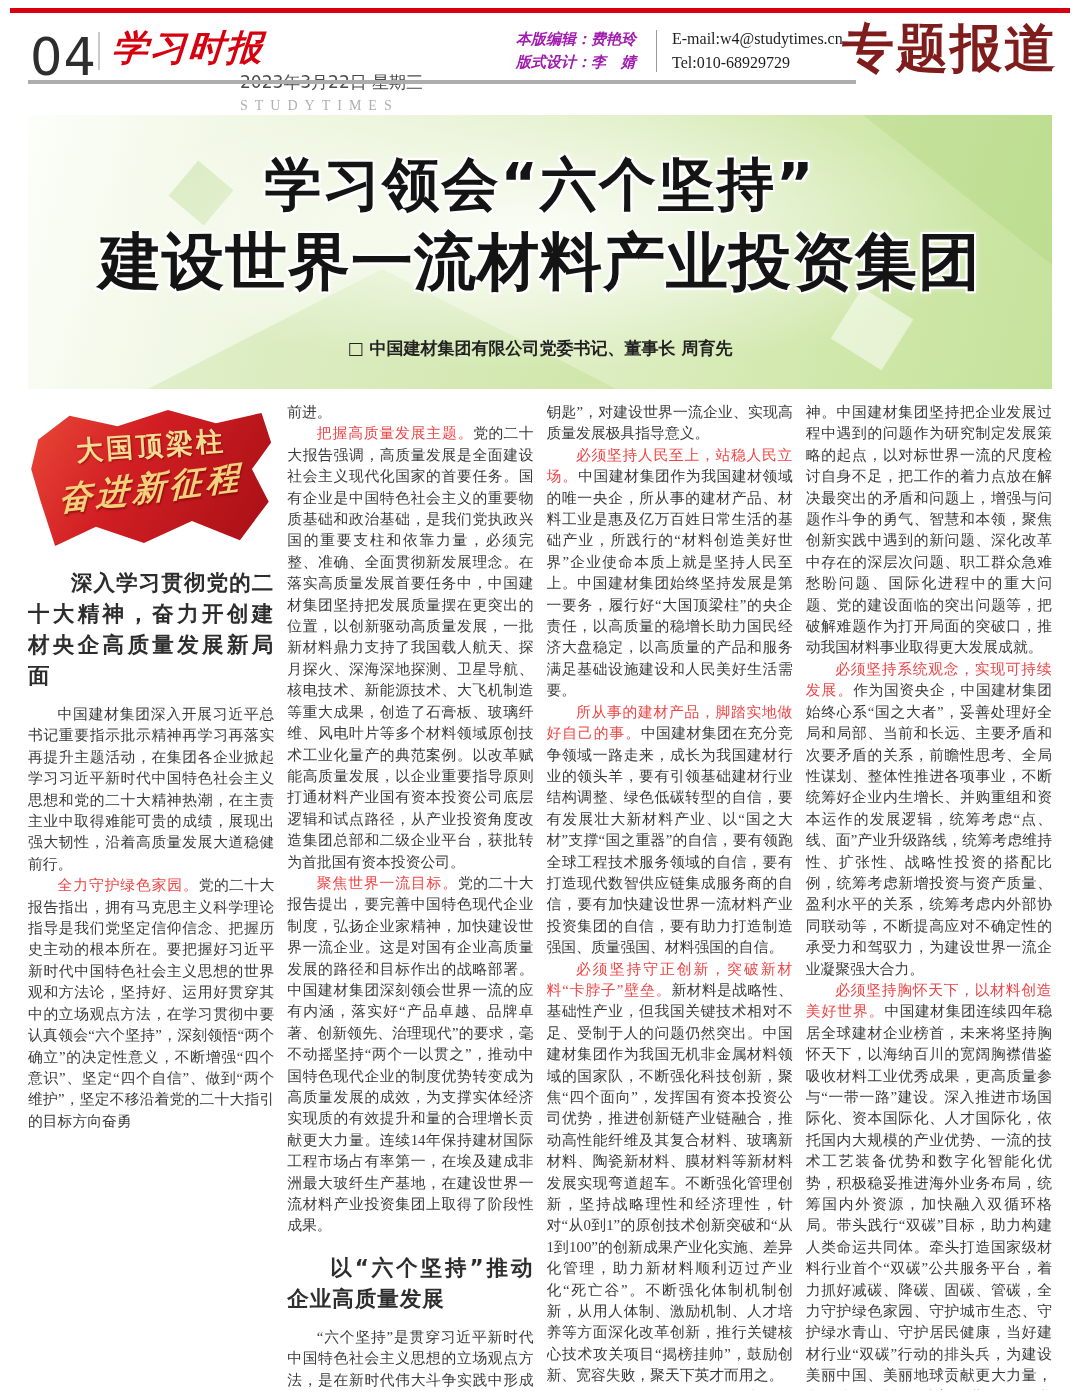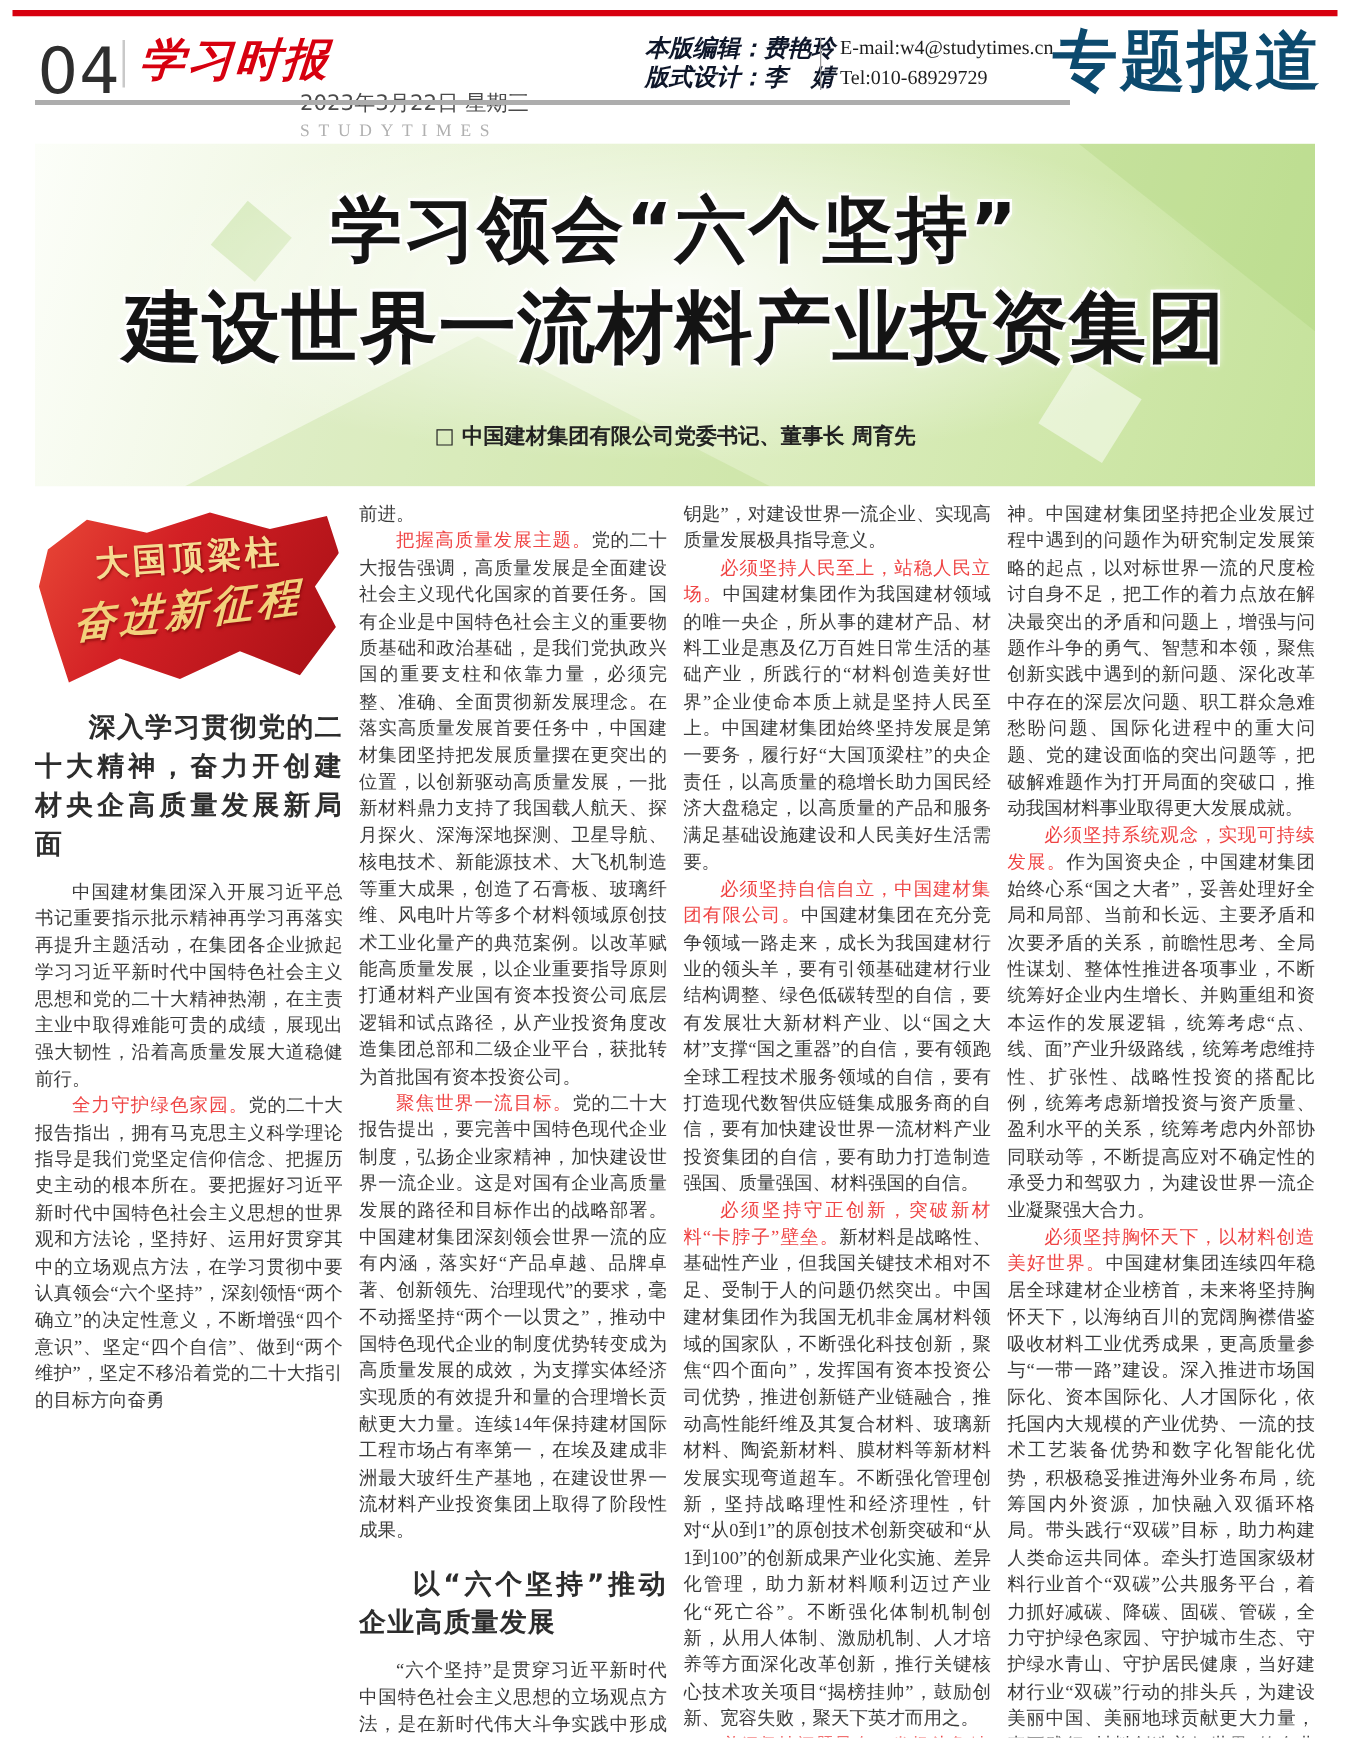--- a/index.html
+++ b/index.html
@@ -17,27 +17,27 @@
   }
   .mast-divider { position:absolute; left:70px; top:10px; width:2px; height:38px; background:#c9c9c9; }
   .masthead-cn {
     position:absolute; left:84px; top:2px; font-size:36px; font-weight:900; color:#d7000f;
     font-family:"DejaVu Serif",serif; font-style:italic; transform:skewX(-4deg); letter-spacing:2px;
   }
   .mast-right { position:absolute; left:212px; top:5px; }
   .mast-date { font-size:17px; color:#4a4a4a; font-family:"DejaVu Sans",sans-serif;margin-top:44px; }
   .mast-en { font-size:14px; color:#b0b0b0; letter-spacing:7px; margin-top:4px; font-family:"Liberation Serif",serif; }
   .editor-block { position:absolute; left:488px; top:6px; line-height:23px; }
-  .editor-block div { font-size:19px; color:#0f172a; font-weight:700; font-style:italic; }
+  .editor-block div { font-size:15px; color:#a21caf; font-weight:700; font-style:italic; }
   .header-vsep { position:absolute; left:628px; top:8px; width:1px; height:42px; background:#9a9a9a; }
   .contact-block { position:absolute; left:644px; top:5px; line-height:24px; }
   .contact-block div { font-size:16px; color:#1d1d1d; font-family:Liberation Serif, serif; }
   .header-rule { position:absolute; left:0; top:58px; width:828px; height:4px; background:#adadad; }
   .section-title {
-    position:absolute; right:0; top:-8px; font-size:52px; font-weight:800; color:#0c4a6e;
+    position:absolute; right:0; top:-8px; font-size:52px; font-weight:800; color:#7f1d1d;
     font-family:"DejaVu Sans",sans-serif; letter-spacing:2px;
   }
   
   .banner {
     position:absolute; left:28px; right:28px; top:115px; height:274px; overflow:hidden;
     background:linear-gradient(105deg,#fcfef9 0%,#f0f7e3 22%,#e0efc6 52%,#cfe7a9 82%,#c5e29b 100%);
   }
   .poly { position:absolute; }
   .poly.p1 { right:0; top:0; width:420px; height:200px; background:rgba(150,200,90,.20);
              clip-path:polygon(55% 0,100% 0,100% 75%); }
@@ -130,21 +130,21 @@
   <div class="col">
       <p class="para noindent">前进。</p>
       <p class="para"><b class="lead">把握高质量发展主题。</b>党的二十大报告强调，高质量发展是全面建设社会主义现代化国家的首要任务。国有企业是中国特色社会主义的重要物质基础和政治基础，是我们党执政兴国的重要支柱和依靠力量，必须完整、准确、全面贯彻新发展理念。在落实高质量发展首要任务中，中国建材集团坚持把发展质量摆在更突出的位置，以创新驱动高质量发展，一批新材料鼎力支持了我国载人航天、探月探火、深海深地探测、卫星导航、核电技术、新能源技术、大飞机制造等重大成果，创造了石膏板、玻璃纤维、风电叶片等多个材料领域原创技术工业化量产的典范案例。以改革赋能高质量发展，以企业重要指导原则打通材料产业国有资本投资公司底层逻辑和试点路径，从产业投资角度改造集团总部和二级企业平台，获批转为首批国有资本投资公司。</p>
       <p class="para"><b class="lead">聚焦世界一流目标。</b>党的二十大报告提出，要完善中国特色现代企业制度，弘扬企业家精神，加快建设世界一流企业。这是对国有企业高质量发展的路径和目标作出的战略部署。中国建材集团深刻领会世界一流的应有内涵，落实好“产品卓越、品牌卓著、创新领先、治理现代”的要求，毫不动摇坚持“两个一以贯之”，推动中国特色现代企业的制度优势转变成为高质量发展的成效，为支撑实体经济实现质的有效提升和量的合理增长贡献更大力量。连续14年保持建材国际工程市场占有率第一，在埃及建成非洲最大玻纤生产基地，在建设世界一流材料产业投资集团上取得了阶段性成果。</p>
       <h3 class="col-heading">以“六个坚持”推动企业高质量发展</h3>
       <p class="para">“六个坚持”是贯穿习近平新时代中国特色社会主义思想的立场观点方法，是在新时代伟大斗争实践中形成的想问题办事情的科学方法论，也是学习贯彻党的二十大精神的一把“金</p>
     </div>
   <div class="col">
       <p class="para noindent">钥匙”，对建设世界一流企业、实现高质量发展极具指导意义。</p>
       <p class="para"><b class="lead">必须坚持人民至上，站稳人民立场。</b>中国建材集团作为我国建材领域的唯一央企，所从事的建材产品、材料工业是惠及亿万百姓日常生活的基础产业，所践行的“材料创造美好世界”企业使命本质上就是坚持人民至上。中国建材集团始终坚持发展是第一要务，履行好“大国顶梁柱”的央企责任，以高质量的稳增长助力国民经济大盘稳定，以高质量的产品和服务满足基础设施建设和人民美好生活需要。</p>
-      <p class="para"><b class="lead">必须坚持自信自立，中国建材集团有限公司。</b>中国建材集团在充分竞争领域一路走来，成长为我国建材行业的领头羊，要有引领基础建材行业结构调整、绿色低碳转型的自信，要有发展壮大新材料产业、以“国之大材”支撑“国之重器”的自信，要有领跑全球工程技术服务领域的自信，要有打造现代数智供应链集成服务商的自信，要有加快建设世界一流材料产业投资集团的自信，要有助力打造制造强国、质量强国、材料强国的自信。</p>
+      <p class="para"><b class="lead">所从事的建材产品，脚踏实地做好自己的事。</b>中国建材集团在充分竞争领域一路走来，成长为我国建材行业的领头羊，要有引领基础建材行业结构调整、绿色低碳转型的自信，要有发展壮大新材料产业、以“国之大材”支撑“国之重器”的自信，要有领跑全球工程技术服务领域的自信，要有打造现代数智供应链集成服务商的自信，要有加快建设世界一流材料产业投资集团的自信，要有助力打造制造强国、质量强国、材料强国的自信。</p>
       <p class="para"><b class="lead">必须坚持守正创新，突破新材料“卡脖子”壁垒。</b>新材料是战略性、基础性产业，但我国关键技术相对不足、受制于人的问题仍然突出。中国建材集团作为我国无机非金属材料领域的国家队，不断强化科技创新，聚焦“四个面向”，发挥国有资本投资公司优势，推进创新链产业链融合，推动高性能纤维及其复合材料、玻璃新材料、陶瓷新材料、膜材料等新材料发展实现弯道超车。不断强化管理创新，坚持战略理性和经济理性，针对“从0到1”的原创技术创新突破和“从1到100”的创新成果产业化实施、差异化管理，助力新材料顺利迈过产业化“死亡谷”。不断强化体制机制创新，从用人体制、激励机制、人才培养等方面深化改革创新，推行关键核心技术攻关项目“揭榜挂帅”，鼓励创新、宽容失败，聚天下英才而用之。</p>
       <p class="para"><b class="lead">必须坚持问题导向，发扬斗争精</b></p>
     </div>
   <div class="col">
       <p class="para noindent">神。中国建材集团坚持把企业发展过程中遇到的问题作为研究制定发展策略的起点，以对标世界一流的尺度检讨自身不足，把工作的着力点放在解决最突出的矛盾和问题上，增强与问题作斗争的勇气、智慧和本领，聚焦创新实践中遇到的新问题、深化改革中存在的深层次问题、职工群众急难愁盼问题、国际化进程中的重大问题、党的建设面临的突出问题等，把破解难题作为打开局面的突破口，推动我国材料事业取得更大发展成就。</p>
       <p class="para"><b class="lead">必须坚持系统观念，实现可持续发展。</b>作为国资央企，中国建材集团始终心系“国之大者”，妥善处理好全局和局部、当前和长远、主要矛盾和次要矛盾的关系，前瞻性思考、全局性谋划、整体性推进各项事业，不断统筹好企业内生增长、并购重组和资本运作的发展逻辑，统筹考虑“点、线、面”产业升级路线，统筹考虑维持性、扩张性、战略性投资的搭配比例，统筹考虑新增投资与资产质量、盈利水平的关系，统筹考虑内外部协同联动等，不断提高应对不确定性的承受力和驾驭力，为建设世界一流企业凝聚强大合力。</p>
       <p class="para"><b class="lead">必须坚持胸怀天下，以材料创造美好世界。</b>中国建材集团连续四年稳居全球建材企业榜首，未来将坚持胸怀天下，以海纳百川的宽阔胸襟借鉴吸收材料工业优秀成果，更高质量参与“一带一路”建设。深入推进市场国际化、资本国际化、人才国际化，依托国内大规模的产业优势、一流的技术工艺装备优势和数字化智能化优势，积极稳妥推进海外业务布局，统筹国内外资源，加快融入双循环格局。带头践行“双碳”目标，助力构建人类命运共同体。牵头打造国家级材料行业首个“双碳”公共服务平台，着力抓好减碳、降碳、固碳、管碳，全力守护绿色家园、守护城市生态、守护绿水青山、守护居民健康，当好建材行业“双碳”行动的排头兵，为建设美丽中国、美丽地球贡献更大力量，真正践行“材料创造美好世界”的企业使命。</p>
     </div>
 </div>
 

